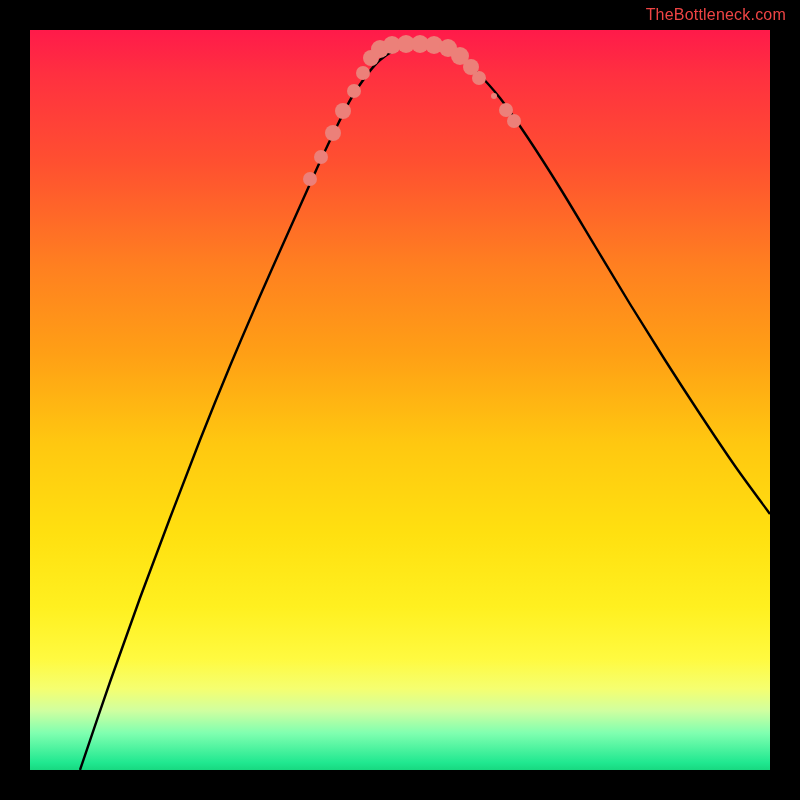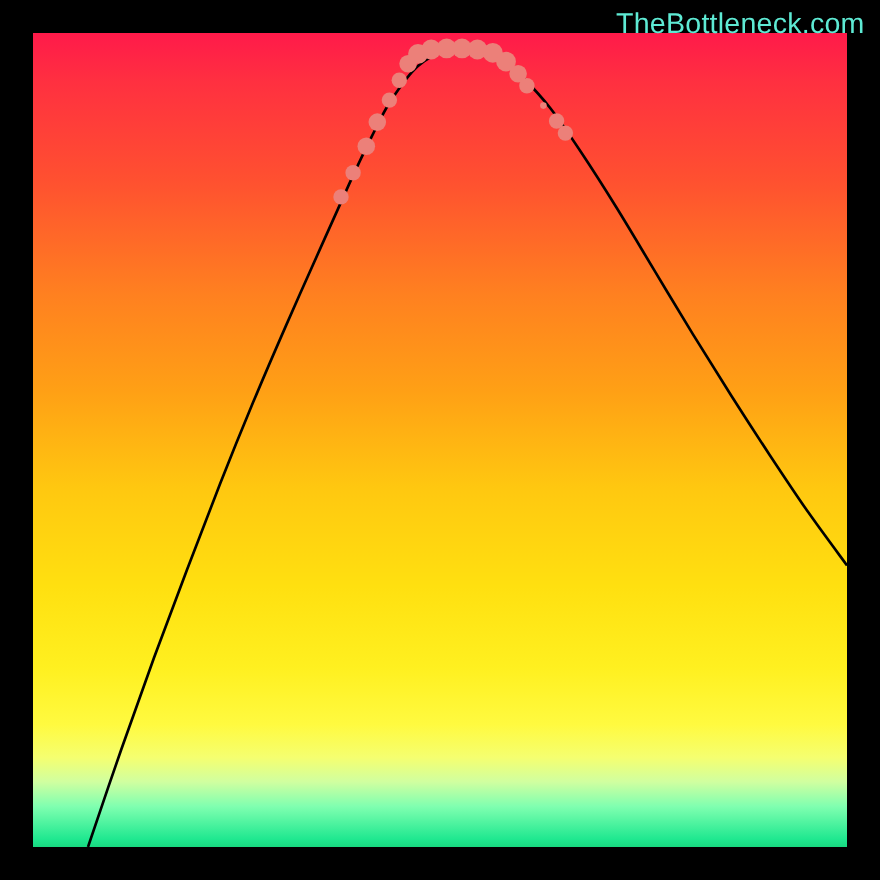--- a/index.html
+++ b/index.html
@@ -47,22 +47,22 @@
       #d0ffa0 92%,
       #80ffb0 95%,
       #20e890 99%,
       #18d880 100%
     );
   }
   .watermark {
     position: absolute;
     top: 6px;
     right: 14px;
-    color: #5eead4;
-    font-size: 26px;
+    color: #ef4444;
+    font-size: 16px;
     font-weight: 500;
     letter-spacing: 0.2px;
     z-index: 5;
   }
   svg.curve {
     position: absolute;
     left: 0;
     top: 0;
     width: 100%;
     height: 100%;

